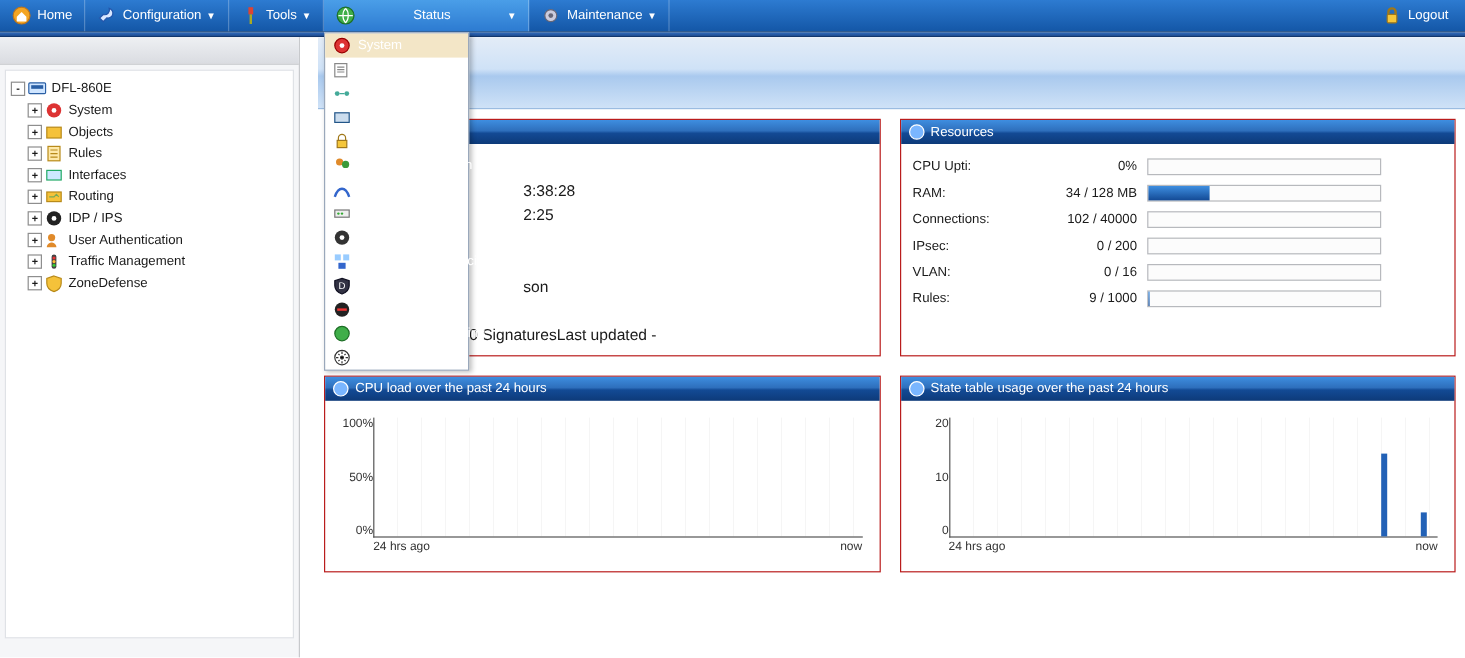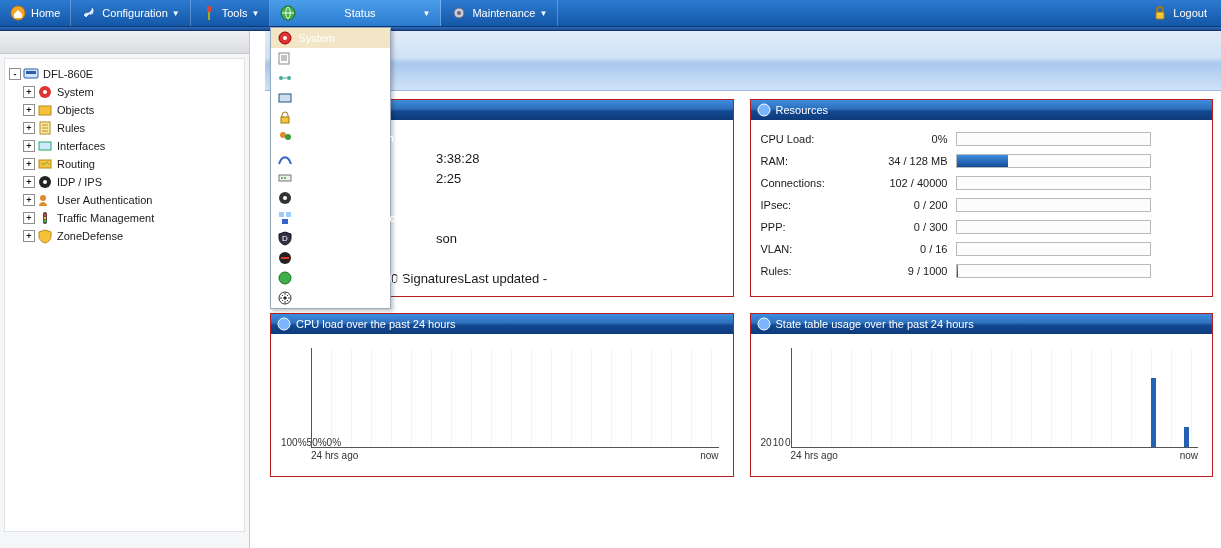--- a/index.html
+++ b/index.html
@@ -47,21 +47,21 @@
   .info-row .k{width:95px;}
   .info-row .v{flex:1;}
   
   .res-row{display:flex;align-items:center;height:22px;font-size:11px;}
   .res-row .k{width:105px;}
   .res-row .v{width:90px;text-align:right;padding-right:8px;}
   .res-row .bar{flex:1;max-width:195px;height:14px;border:1px solid #b7b9bd;background:#fcfcfc;position:relative;}
   .res-row .bar .fill{position:absolute;top:0;left:0;height:100%;background:linear-gradient(#3e8ee0,#134a95);}
   
   .chart{position:relative;height:120px;margin:6px 4px 0 30px;}
-  .chart .yaxis{position:absolute;left:-30px;top:0;height:100px;display:flex;flex-direction:row;justify-content:space-between;align-items:flex-end;width:30px;font-size:10px;color:#333;}
+  .chart .yaxis{position:absolute;left:-30px;top:0;height:100px;display:flex;flex-direction:column;justify-content:space-between;align-items:flex-end;width:30px;font-size:10px;color:#333;}
   .chart .plot{height:100px;border:1px solid #555;border-top:none;border-right:none;position:relative;background:repeating-linear-gradient(to right,transparent 0,transparent 19px,rgba(0,0,0,.04) 19px,rgba(0,0,0,.04) 20px);}
   .chart .xaxis{display:flex;justify-content:space-between;font-size:10px;color:#333;margin-top:2px;}
   .chart .bars{position:absolute;left:0;bottom:0;right:0;top:0;}
   .chart .vbar{position:absolute;bottom:0;width:5px;background:#2261b6;}
   
   .ico svg{display:block;width:100%;height:100%;}
 </style>
 </head>
 <body>
 
@@ -438,21 +438,21 @@
         <div class="panel-hdr">
           <span class="ico">
               <svg viewBox="0 0 14 14">
                 <circle cx="7" cy="7" r="6" fill="#7ab6ff" stroke="#fff"></circle>
               </svg>
             </span>
           <span>Resources</span>
         </div>
         <div class="panel-body" id="res-rows">
             <div class="res-row">
-              <span class="k">CPU Load:</span>
+              <span class="k">CPU Upti:</span>
               <span class="v">0%</span>
               <span class="bar">
                 <span class="fill" style="width:0%"></span>
               </span>
             </div>
             <div class="res-row">
               <span class="k">RAM:</span>
               <span class="v">34 / 128 MB</span>
               <span class="bar">
                 <span class="fill" style="width:26.6%"></span>
@@ -466,27 +466,20 @@
               </span>
             </div>
             <div class="res-row">
               <span class="k">IPsec:</span>
               <span class="v">0 / 200</span>
               <span class="bar">
                 <span class="fill" style="width:0%"></span>
               </span>
             </div>
             <div class="res-row">
-              <span class="k">PPP:</span>
-              <span class="v">0 / 300</span>
-              <span class="bar">
-                <span class="fill" style="width:0%"></span>
-              </span>
-            </div>
-            <div class="res-row">
               <span class="k">VLAN:</span>
               <span class="v">0 / 16</span>
               <span class="bar">
                 <span class="fill" style="width:0%"></span>
               </span>
             </div>
             <div class="res-row">
               <span class="k">Rules:</span>
               <span class="v">9 / 1000</span>
               <span class="bar">

